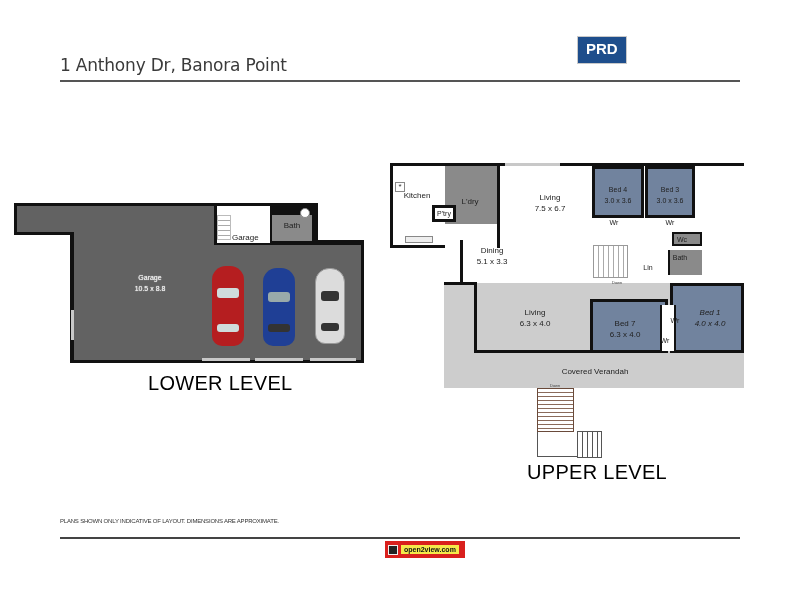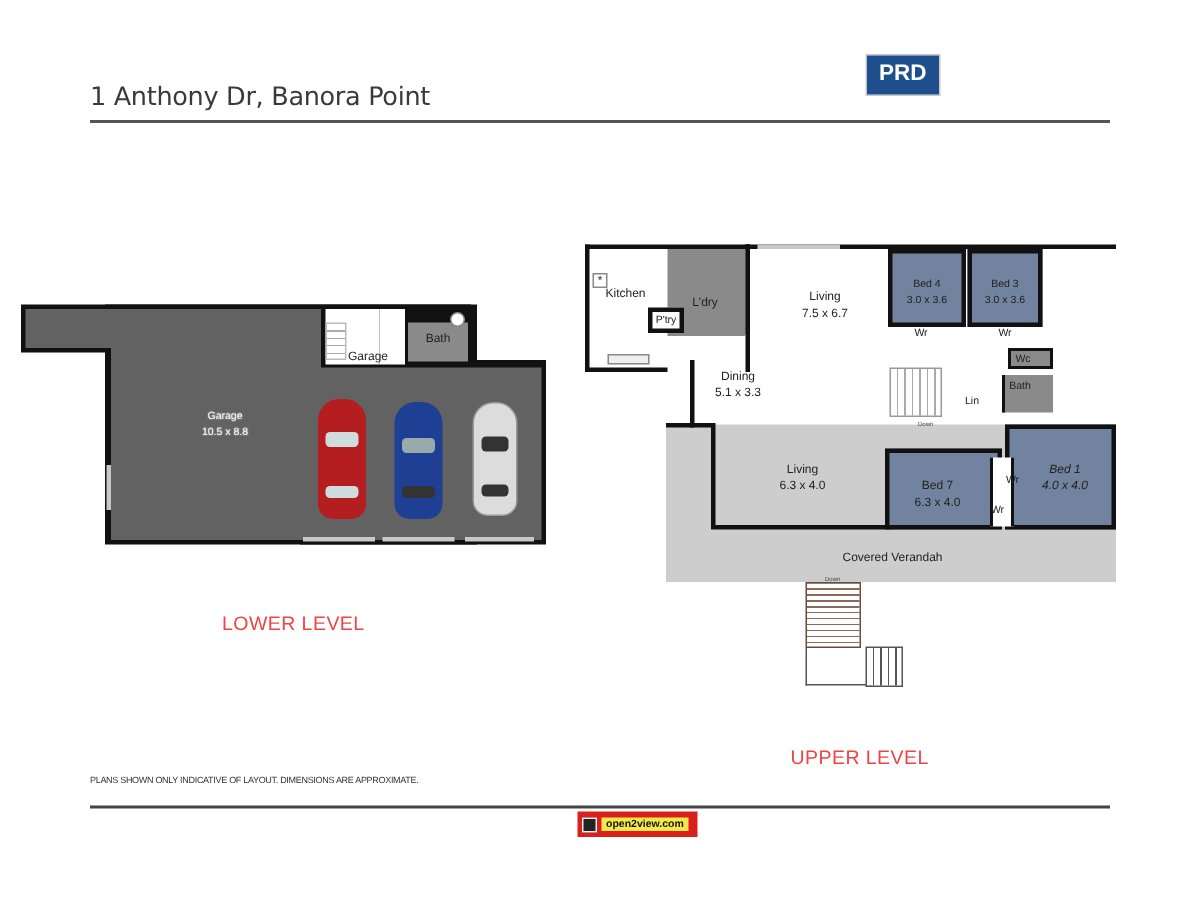--- a/index.html
+++ b/index.html
@@ -15,21 +15,21 @@
   .logo .nw { background:#e32a26; color:#fff; font-weight:bold; font-size:15px; padding:3px 8px 0 8px; }
 
   
   .disclaimer { left:60px; top:518px; font-size:6px; color:#333; letter-spacing:-0.2px; }
   .footer-rule { left:60px; top:537px; width:680px; height:2px; background:#444; }
   .o2v { left:385px; top:541px; width:80px; height:17px; background:#d9201d; display:flex; align-items:center; padding:0 3px; gap:3px; }
   .o2v .ico { width:10px; height:10px; background:#222; border:1px solid #eee; }
   .o2v .txt { background:#f5e94a; color:#111; font-size:7px; font-weight:bold; padding:1px 3px; }
 
   
-  .level-label { font-size:13px; color:#ef4444; letter-spacing:0.3px;margin-top:36px; }
+  .level-label { font-size:20px; color:#000000; letter-spacing:0.3px; }
 
   
   .wall { background:#111; }
   .garage-floor { background:#626262; }
   .room-label { font-size:8px; color:#222; text-align:center; line-height:11px; }
   .room-label.light { color:#eee; text-shadow:0 0 1px #fff; }
   .bed { background:#71839e; }
   .wet { background:#8a8a8a; }
   .verandah { background:#cdcdcd; }
   .window { background:#c8c8c8; }

